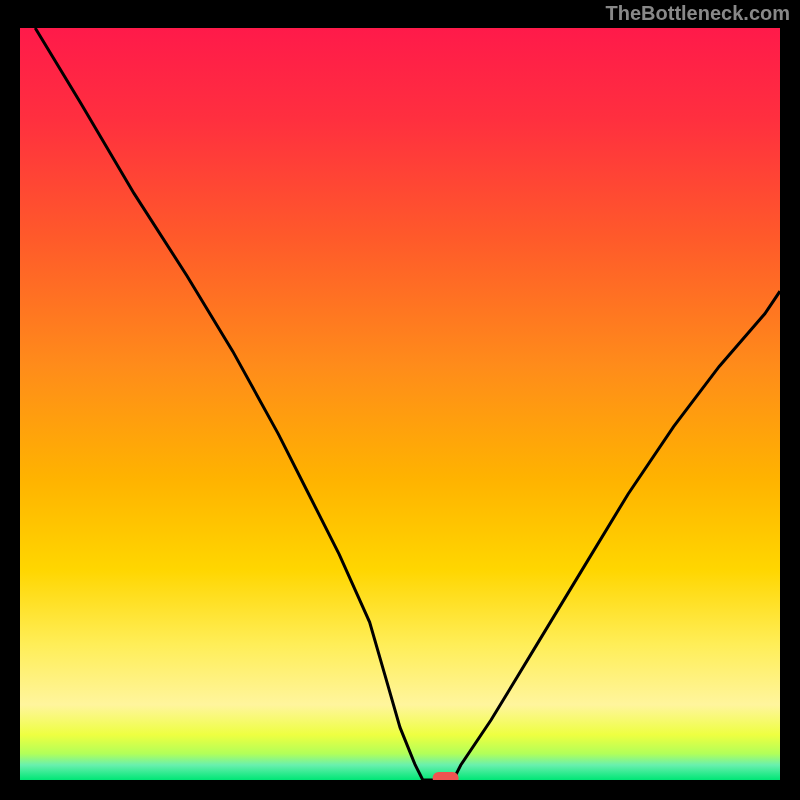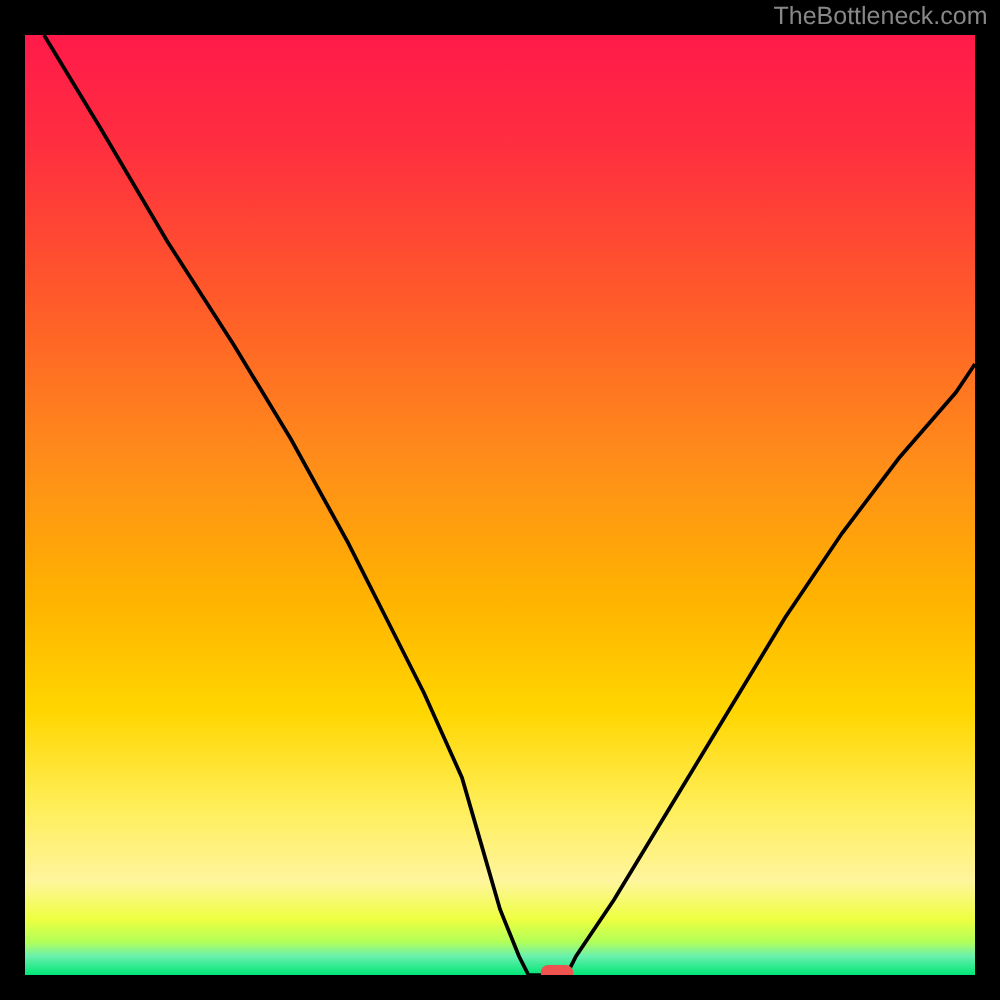--- a/index.html
+++ b/index.html
@@ -15,21 +15,21 @@
   position: relative;
   width: 800px;
   height: 800px;
 }
 .watermark {
   position: absolute;
   top: 2px;
   right: 10px;
   color: #888;
   font-size: 20px;
-  font-weight: normal;
+  font-weight: bold;
   z-index: 10;
 }
 .plot-area {
   position: absolute;
   left: 20px;
   top: 28px;
   width: 760px;
   height: 752px;
   background: #000;
 }

